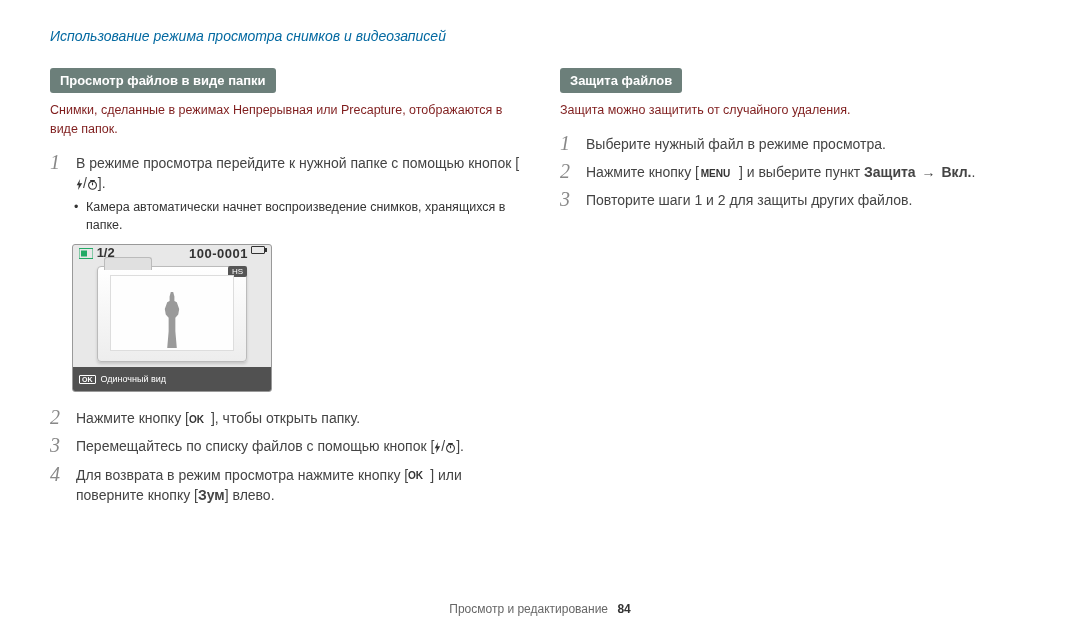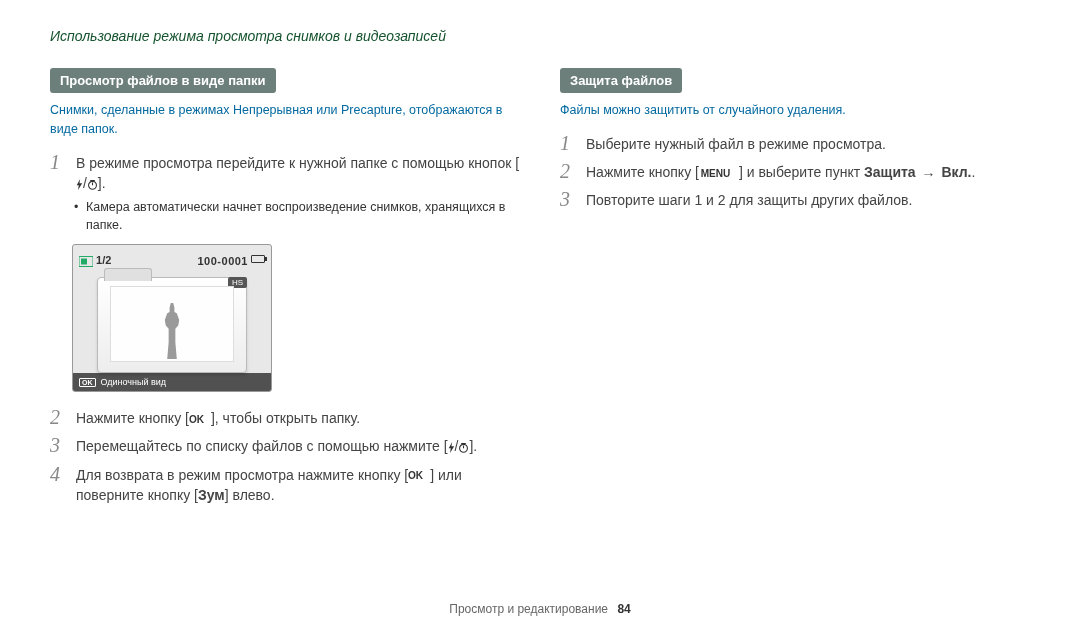--- a/index.html
+++ b/index.html
@@ -6,21 +6,21 @@
   body {
     font-family: Arial, Helvetica, sans-serif;
     background: #fff;
     color: #333;
     width: 1080px;
     height: 630px;
     padding: 28px 50px 18px 50px;
     position: relative;
   }
   .page-title {
-    color: #14532d;
+    color: #0369a1;
     font-size: 14px;
     margin-bottom: 24px;
     font-style: italic;
   }
   .columns {
     display: flex;
     gap: 40px;
   }
   .col { flex: 1; }
   .section-header {
@@ -29,21 +29,21 @@
     font-size: 13px;
     font-weight: bold;
     padding: 5px 10px;
     border-radius: 3px;
     display: inline-block;
     margin-bottom: 8px;
   }
   .intro {
     font-size: 12.5px;
     line-height: 1.5;
-    color: #0369a1;
+    color: #7f1d1d;
     margin-bottom: 12px;
   }
   .step {
     display: flex;
     align-items: flex-start;
     gap: 8px;
     margin-bottom: 6px;
     font-size: 14px;
     color: #444;
     line-height: 1.45;
@@ -92,22 +92,22 @@
     margin: 6px 0 14px 22px;
     position: relative;
     overflow: hidden;
     display: flex;
     flex-direction: column;
   }
   .screen-top {
     height: 16px;
     display: flex;
     align-items: center;
-    padding: 16px 6px;
-    font-size: 11px;
+    padding: 0 6px;
+    font-size: 13px;
     color: #333;
     justify-content: space-between;
   }
   .screen-top-right { display:flex; gap:3px; align-items:flex-start;}
   .batt {
     width:14px; height:8px; border:1px solid #333; border-radius:1px; position:relative;
   }
   .batt::after { content:""; position:absolute; right:-3px; top:1px; width:2px; height:4px; background:#333;}
   .batt-fill { background:#333; width:100%; height:100%;}
   .folder-area {
@@ -266,21 +266,21 @@
             <svg viewBox="0 0 24 12" width="22">
               <text x="0" y="10" font-size="11" font-weight="bold" fill="#333">OK</text>
             </svg>
           </span><span>], чтобы открыть папку.</span>
       </div>
     </div>
 
     <div class="step">
       <div class="step-num">3</div>
       <div class="step-body">
-        <span>Перемещайтесь по списку файлов с помощью нажмите [</span><span class="inline-icon">
+        <span>Перемещайтесь по списку файлов с помощью кнопок [</span><span class="inline-icon">
             <svg viewBox="0 0 10 16">
               <path d="M6 0 L1 9 L4 9 L3 16 L9 6 L5 6 Z" fill="#333"></path>
             </svg>
           </span><span>/</span><span class="inline-icon">
             <svg viewBox="0 0 14 14">
               <circle cx="7" cy="8" r="5" fill="none" stroke="#333" stroke-width="1.4"></circle>
               <line x1="7" y1="8" x2="7" y2="4.5" stroke="#333" stroke-width="1.4"></line>
               <line x1="4" y1="2" x2="10" y2="2" stroke="#333" stroke-width="1.4"></line>
             </svg>
           </span><span>].</span>
@@ -294,21 +294,21 @@
             <svg viewBox="0 0 24 12" width="22">
               <text x="0" y="10" font-size="11" font-weight="bold" fill="#333">OK</text>
             </svg>
           </span><span>] или поверните кнопку [</span><span class="bold">Зум</span><span>] влево.</span>
       </div>
     </div>
   </div>
 
   <div class="col">
     <div class="section-header">Защита файлов</div>
-    <div class="intro">Файлы можно защитить от случайного удаления.</div>
+    <div class="intro">Защита можно защитить от случайного удаления.</div>
 
     <div class="step">
       <div class="step-num">1</div>
       <div class="step-body">Выберите нужный файл в режиме просмотра.</div>
     </div>
 
     <div class="step">
       <div class="step-num">2</div>
       <div class="step-body">
         <span>Нажмите кнопку [</span><span class="inline-icon">

